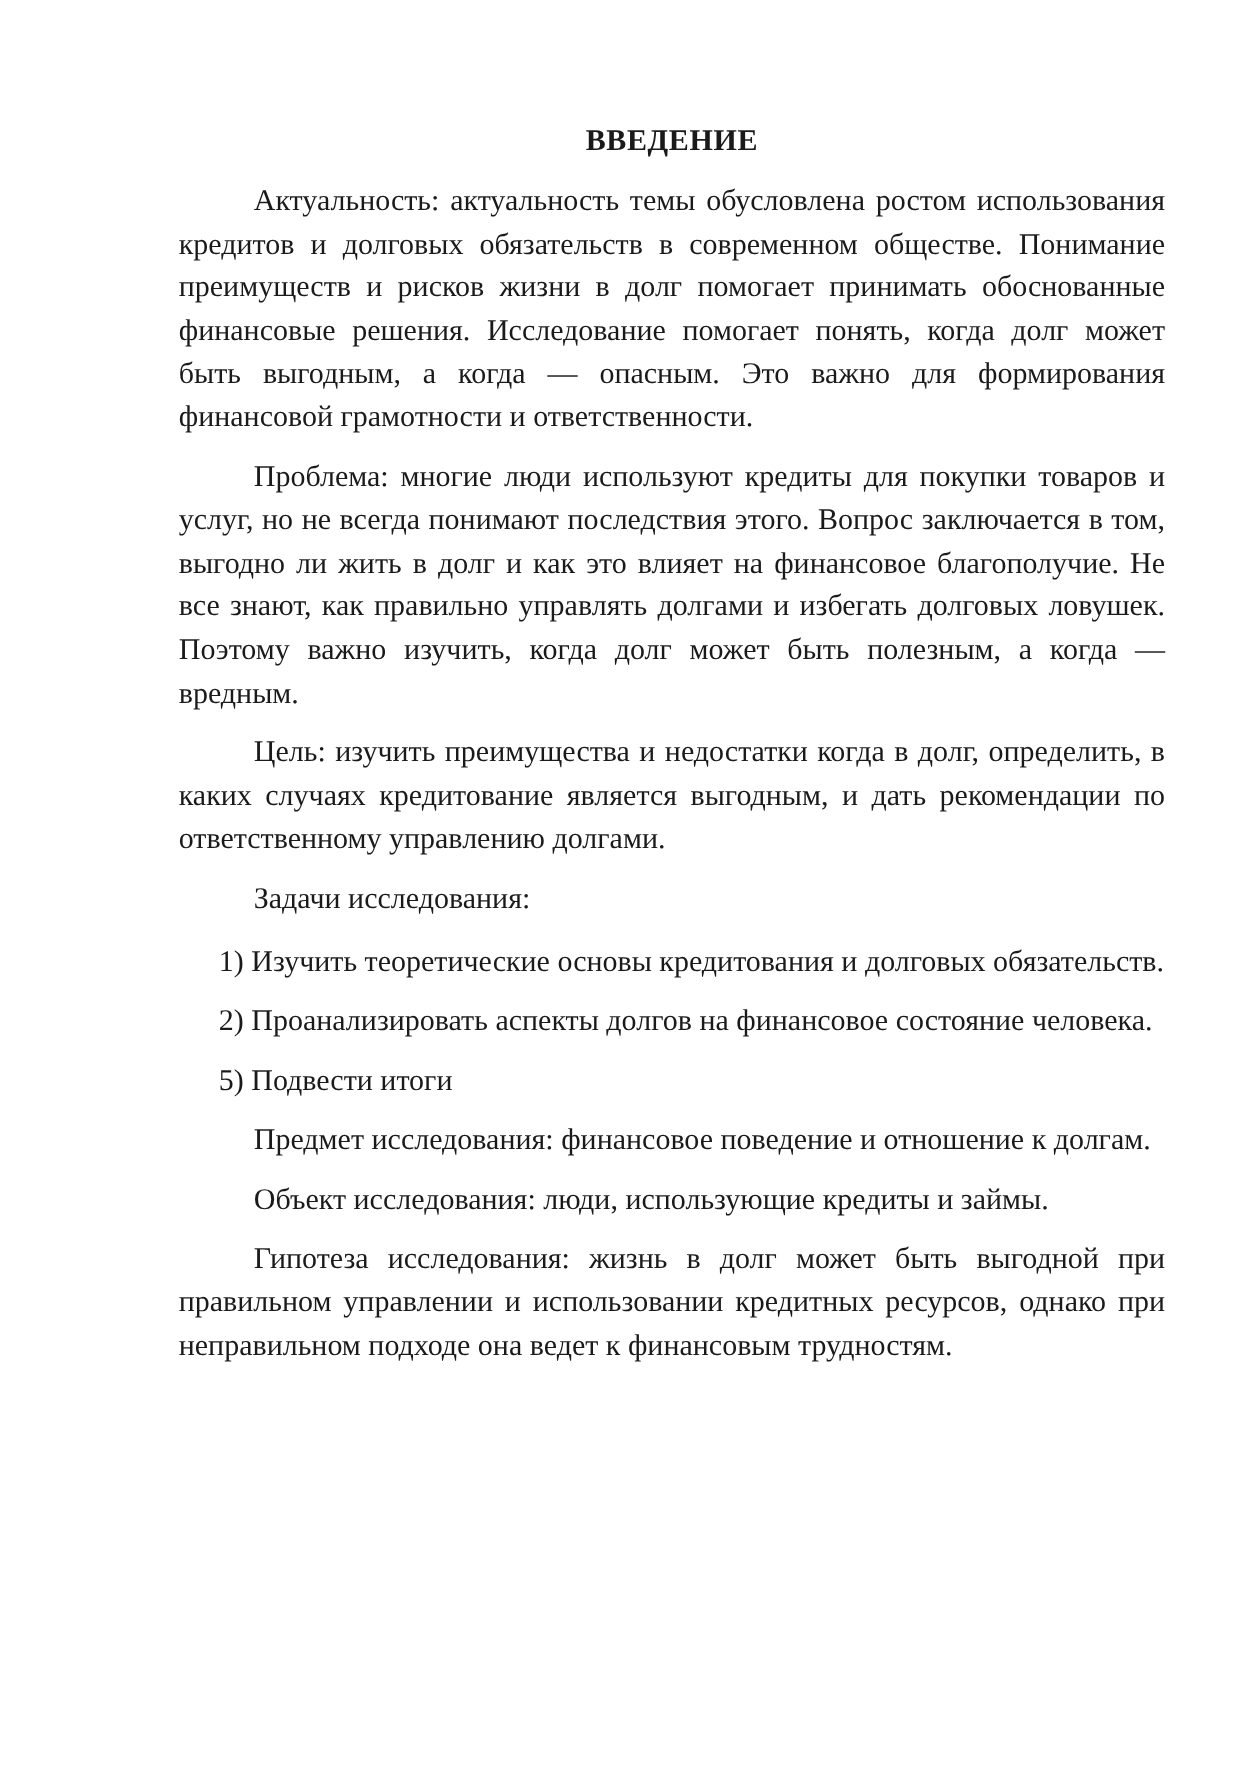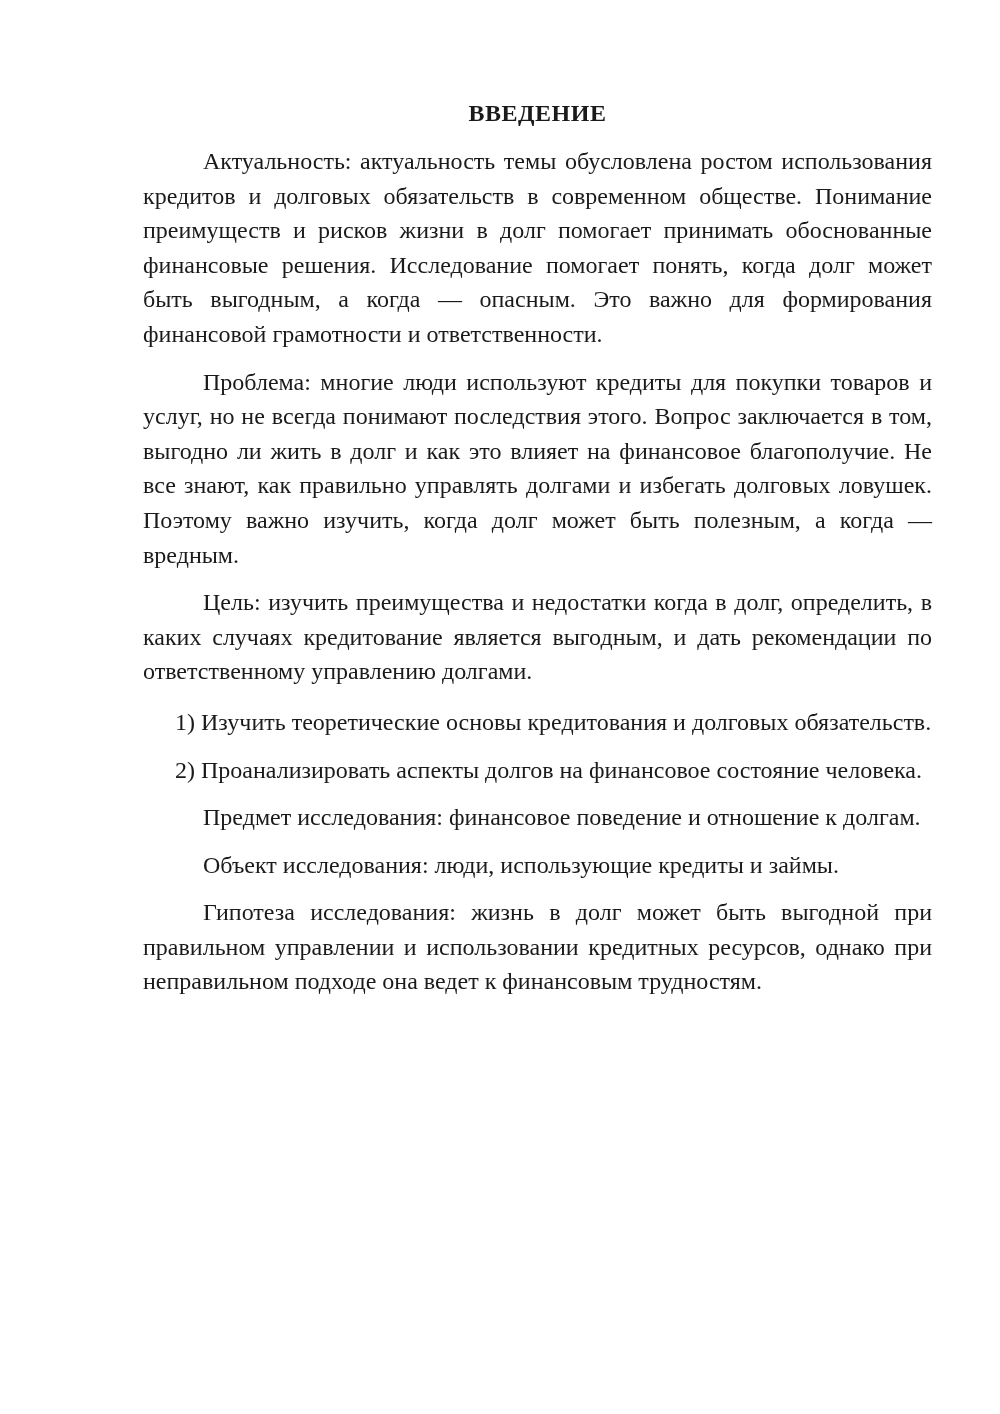--- a/index.html
+++ b/index.html
@@ -63,24 +63,26 @@
   <div class="content">
 
     <h1 class="doc-title">ВВЕДЕНИЕ</h1>
 
     <p class="para">Актуальность: актуальность темы обусловлена ростом использования кредитов и долговых обязательств в современном обществе. Понимание преимуществ и рисков жизни в долг помогает принимать обоснованные финансовые решения. Исследование помогает понять, когда долг может быть выгодным, а когда — опасным. Это важно для формирования финансовой грамотности и ответственности.</p>
 
     <p class="para">Проблема: многие люди используют кредиты для покупки товаров и услуг, но не всегда понимают последствия этого. Вопрос заключается в том, выгодно ли жить в долг и как это влияет на финансовое благополучие. Не все знают, как правильно управлять долгами и избегать долговых ловушек. Поэтому важно изучить, когда долг может быть полезным, а когда — вредным.</p>
 
     <p class="para">Цель: изучить преимущества и недостатки когда в долг, определить, в каких случаях кредитование является выгодным, и дать рекомендации по ответственному управлению долгами.</p>
 
+    <p class="para">Задачи исследования:</p>
 
     <div class="tasks-list">
       <p class="task"><span>1)</span> <span>Изучить теоретические основы кредитования и долговых обязательств.</span></p>
       <p class="task"><span>2)</span> <span>Проанализировать аспекты долгов на финансовое состояние человека.</span></p>
+      <p class="task"><span>5)</span> <span>Подвести итоги</span></p>
     </div>
 
     <p class="para">Предмет исследования: финансовое поведение и отношение к долгам.</p>
 
     <p class="para">Объект исследования: люди, использующие кредиты и займы.</p>
 
     <p class="para">Гипотеза исследования: жизнь в долг может быть выгодной при правильном управлении и использовании кредитных ресурсов, однако при неправильном подходе она ведет к финансовым трудностям.</p>
 
   </div>
 

